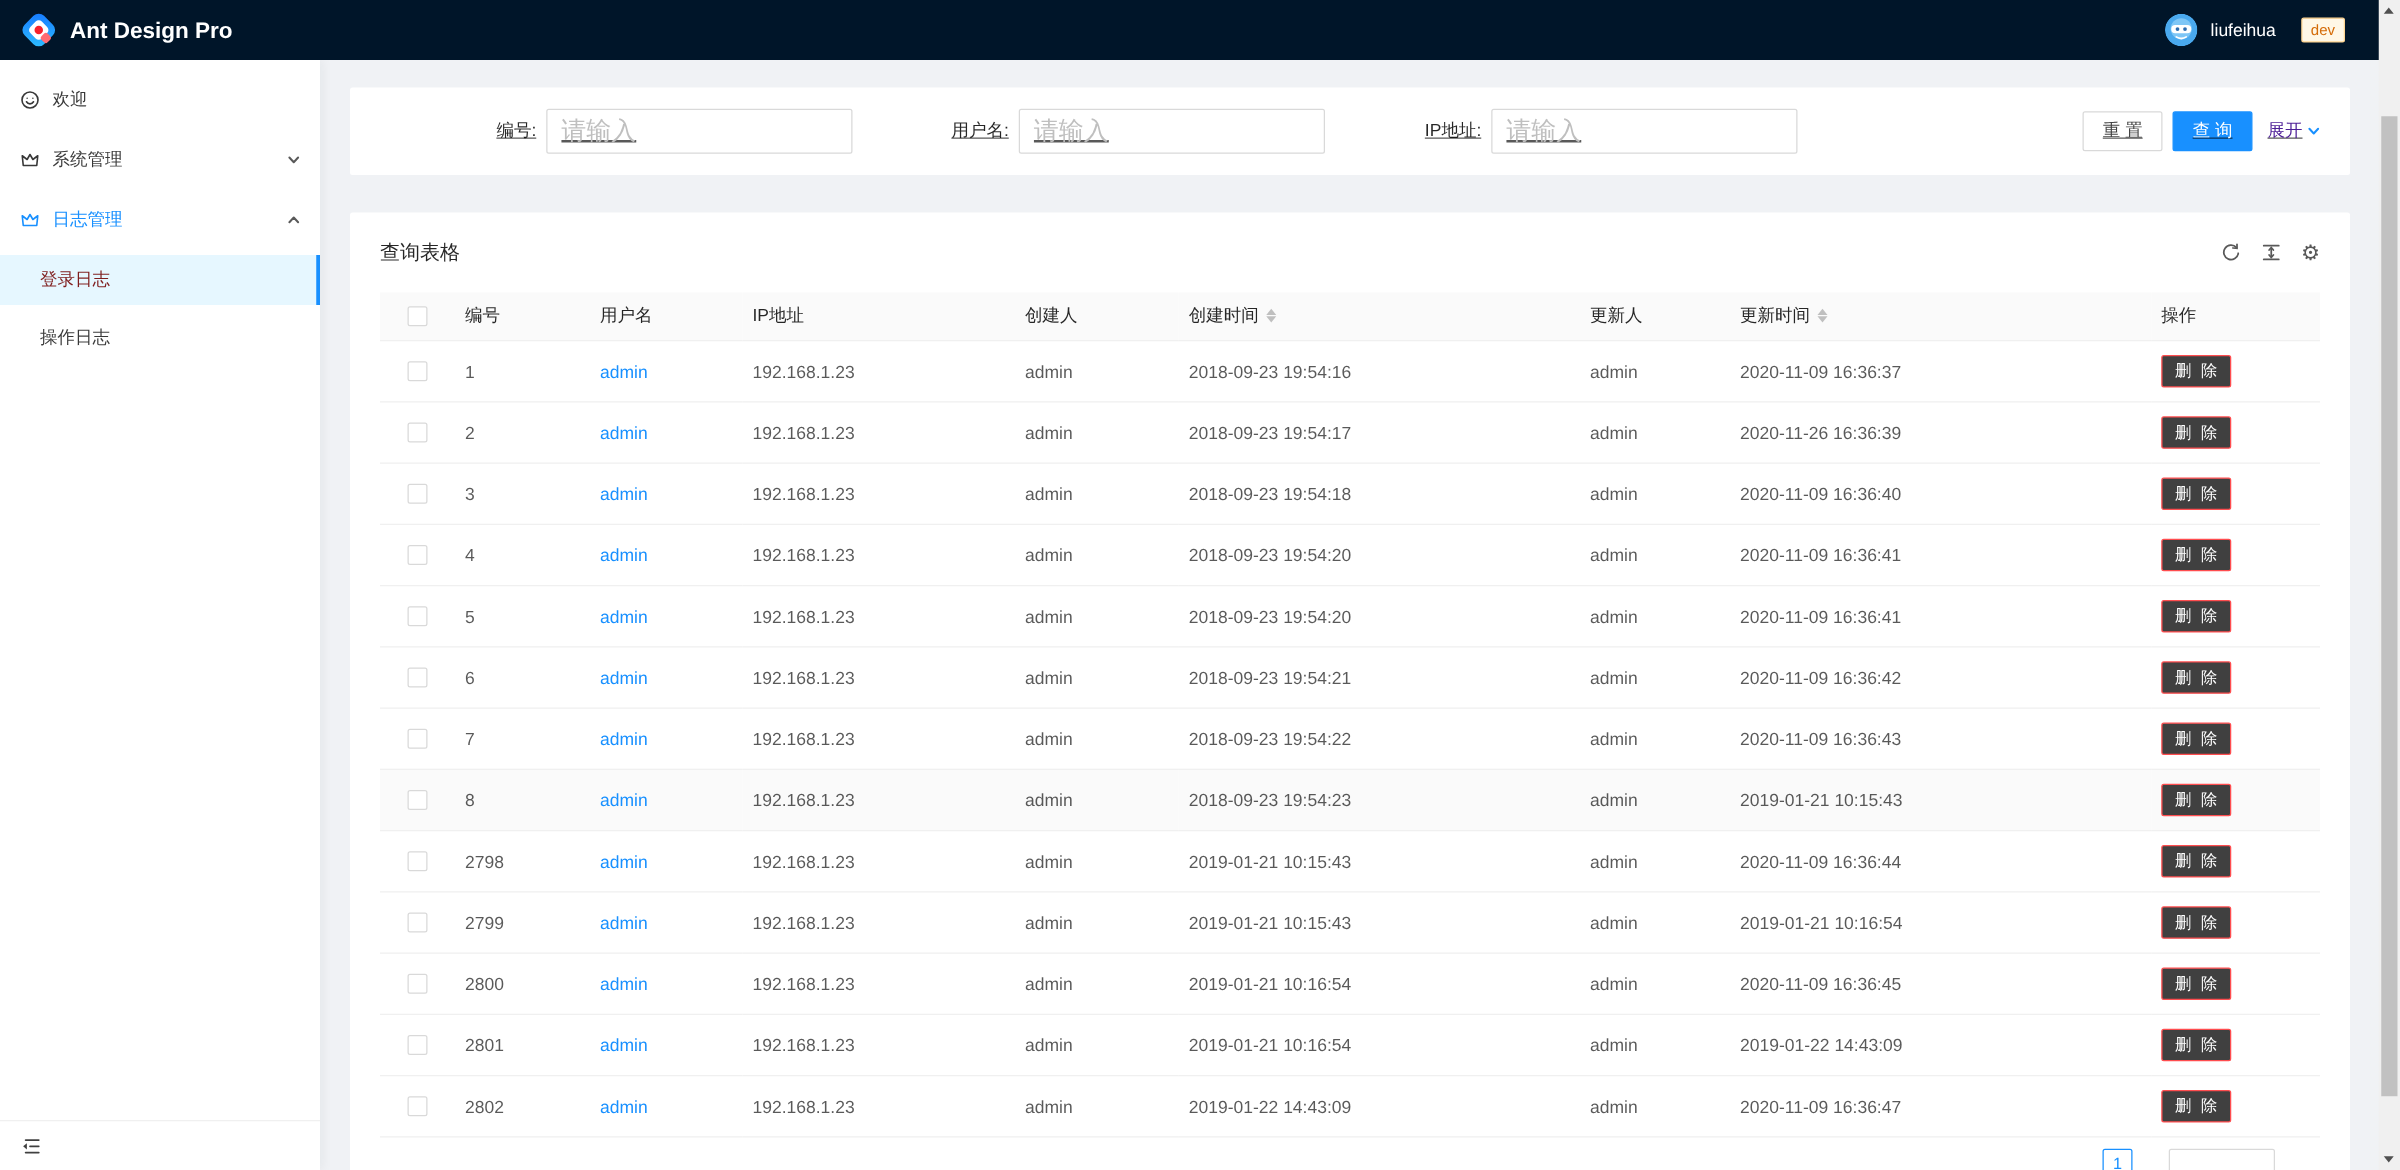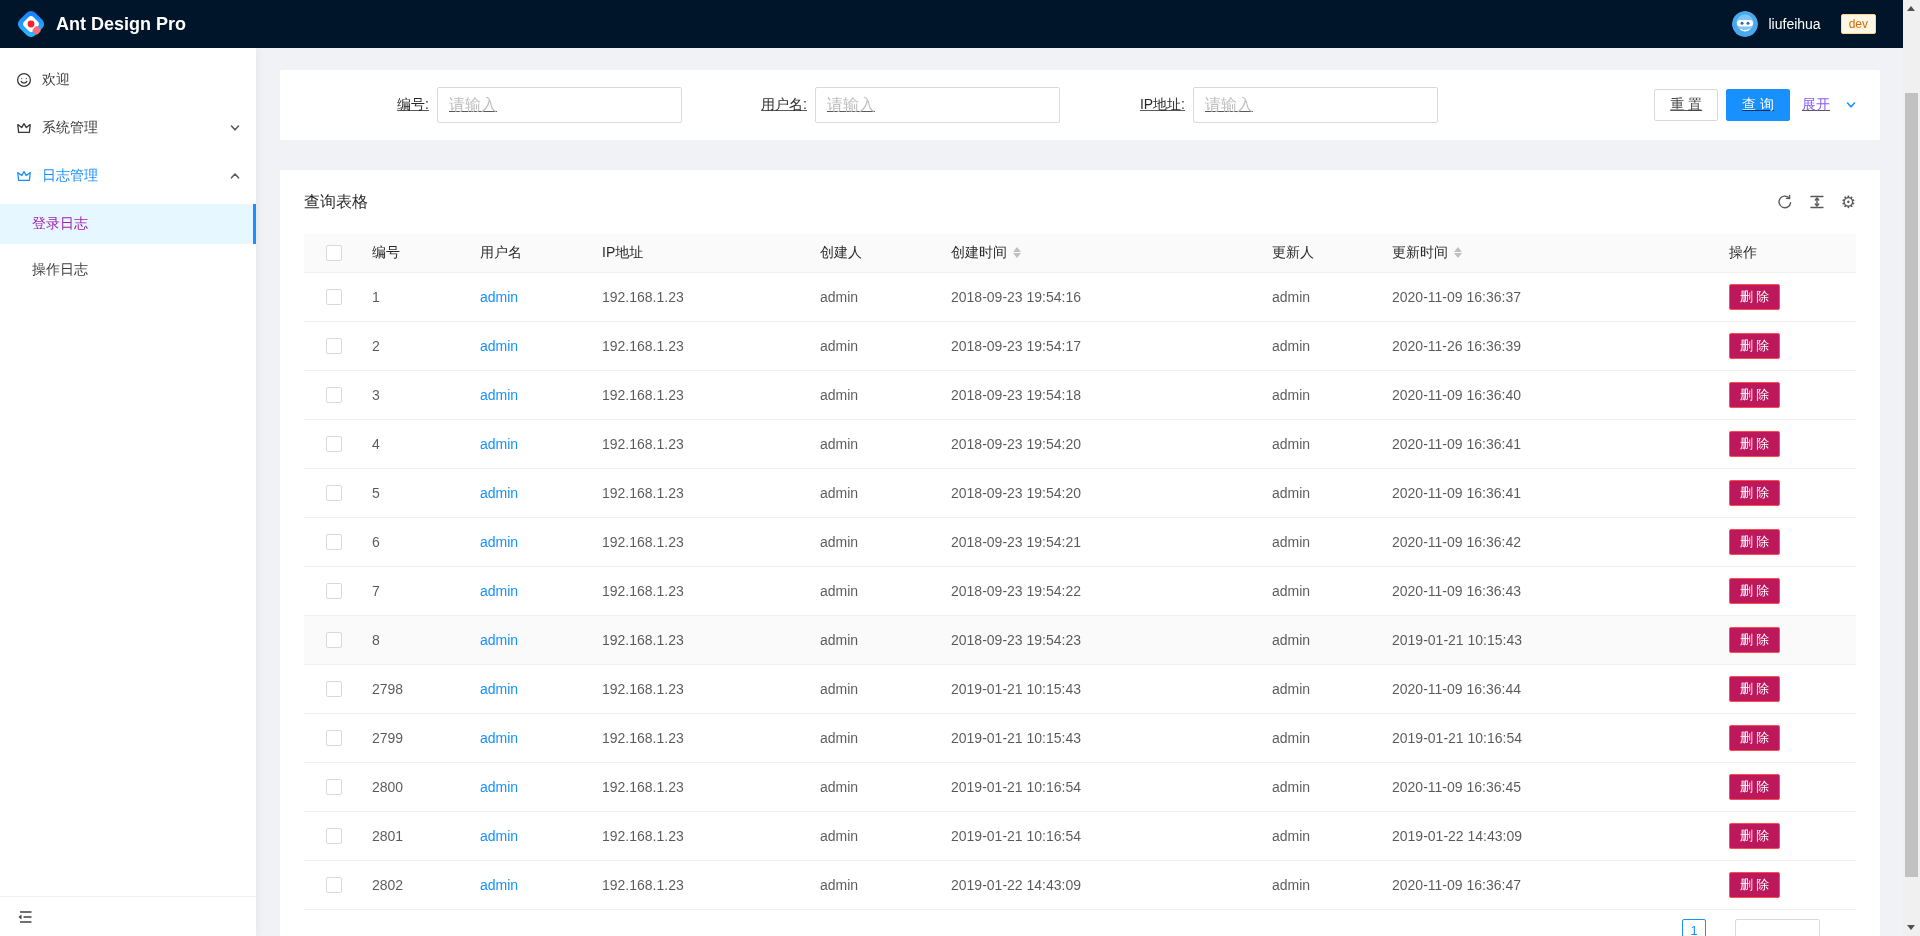--- a/index.html
+++ b/index.html
@@ -35,21 +35,21 @@
     height:40px; display:flex; align-items:center; padding:0 16px;
     color:rgba(0,0,0,.78); cursor:pointer; position:relative; margin-bottom:8px;
   }
   .menu-item .mi-label, .submenu-title .mi-label { margin-left:10px; flex:1; }
   .menu-caret { position:absolute; right:16px; display:flex; }
   .submenu-title.active { color:#1890ff; }
   .sub-item {
     height:40px; display:flex; align-items:center; padding-left:32px;
     color:rgba(0,0,0,.78); cursor:pointer; position:relative; margin-bottom:6px;
   }
-  .sub-item.selected { background:#e6f7ff; color:#a21caf; }
+  .sub-item.selected { background:#e6f7ff; color:#7f1d1d; }
   .sub-item.selected::after {
     content:""; position:absolute; right:0; top:0; bottom:0; width:3px; background:#1890ff;
   }
   .sider-footer {
     position:absolute; bottom:0; left:0; right:0; height:40px;
     border-top:1px solid #f0f0f0; display:flex; align-items:center; padding-left:17px;
   }
   .fold-trigger { cursor:pointer; display:flex; color:rgba(0,0,0,.75); }
 
   
@@ -58,29 +58,29 @@
     padding:22px 23px 0 24px; overflow:hidden;
   }
   .card { background:#fff; border-radius:2px; }
 
   
   .search-card { height:70px; display:flex; align-items:center; padding:0 24px; margin-bottom:30px;text-decoration:underline; }
   .form-item { display:flex; align-items:center; width:378px; flex:none; }
   .form-label { flex:1; text-align:right; padding-right:8px; color:rgba(0,0,0,.85); white-space:nowrap; }
   .form-input {
     width:245px; height:32px; border:1px solid #d9d9d9; border-radius:2px;
-    padding:17px 11px; font-size:16px; color:rgba(0,0,0,.65); outline:none;
+    padding:17px 11px; font-size:20px; color:rgba(0,0,0,.65); outline:none;
     font-family:inherit;
   }
   .form-input::placeholder { color:#bfbfbf; }
   .form-actions { margin-left:auto; display:flex; align-items:center; }
   .btn { height:32px; border-radius:2px; font-size:14px; cursor:pointer; font-family:inherit; }
   .btn-reset { background:#fff; border:1px solid #d9d9d9; color:rgba(0,0,0,.75); padding:0 15px; }
   .btn-primary { background:#1890ff; border:1px solid #1890ff; color:#fff; padding:0 15px; margin-left:8px; }
-  .expand-link { margin-left:12px; color:#8b5cf6; cursor:pointer; display:flex; align-items:center; gap:16px; }
+  .expand-link { margin-left:12px; color:#4c1d95; cursor:pointer; display:flex; align-items:center; gap:4px; }
 
   
   .table-card { padding-bottom:0; }
   .table-toolbar { height:64px; display:flex; align-items:center; justify-content:space-between; padding:0 24px; }
   .table-title { font-size:16px; font-weight:500; color:rgba(0,0,0,.85); }
   .toolbar-icons { display:flex; align-items:center; gap:16px; color:#595959; }
   .tool-icon { cursor:pointer; display:flex; align-items:center; }
   .gear-glyph { font-size:17px; line-height:1; }
 
   .table-wrap { padding:0 24px; }
@@ -92,22 +92,22 @@
   tbody td { height:49px; padding:0 8px; border-bottom:1px solid #f0f0f0; white-space:nowrap; }
   tr.hovered td { background:#fafafa; }
   .th-inner { display:inline-flex; align-items:center; gap:6px; }
   .cell-checkbox { text-align:center; padding:0 !important; }
   .checkbox {
     display:inline-block; width:16px; height:16px; border:1px solid #d9d9d9;
     border-radius:2px; background:#fff; vertical-align:middle; cursor:pointer;
   }
   a.user-link { color:#1890ff; text-decoration:none; cursor:pointer; }
   .btn-delete {
-    background:#be185d; border:1px solid #ff4d4f; color:#fff; border-radius:2px;
-    height:26px; padding:0 10px; font-size:13px; cursor:pointer; font-family:Liberation Serif, serif;
+    background:#404040; border:1px solid #ff4d4f; color:#fff; border-radius:2px;
+    height:26px; padding:0 10px; font-size:13px; cursor:pointer; font-family:Liberation Mono, monospace;
   }
   .sorter { display:inline-flex; flex-direction:column; gap:1px; }
   .sorter i { width:0; height:0; border-left:4px solid transparent; border-right:4px solid transparent; display:block; }
   .sorter .up { border-bottom:5px solid #bfbfbf; }
   .sorter .down { border-top:5px solid #bfbfbf; }
 
   
   .pagination { display:flex; justify-content:flex-end; align-items:flex-start; margin:9px 36px 0 0; }
   .page-item {
     width:24px; height:24px; border:1px solid #1890ff; border-radius:2px; color:#1890ff;

